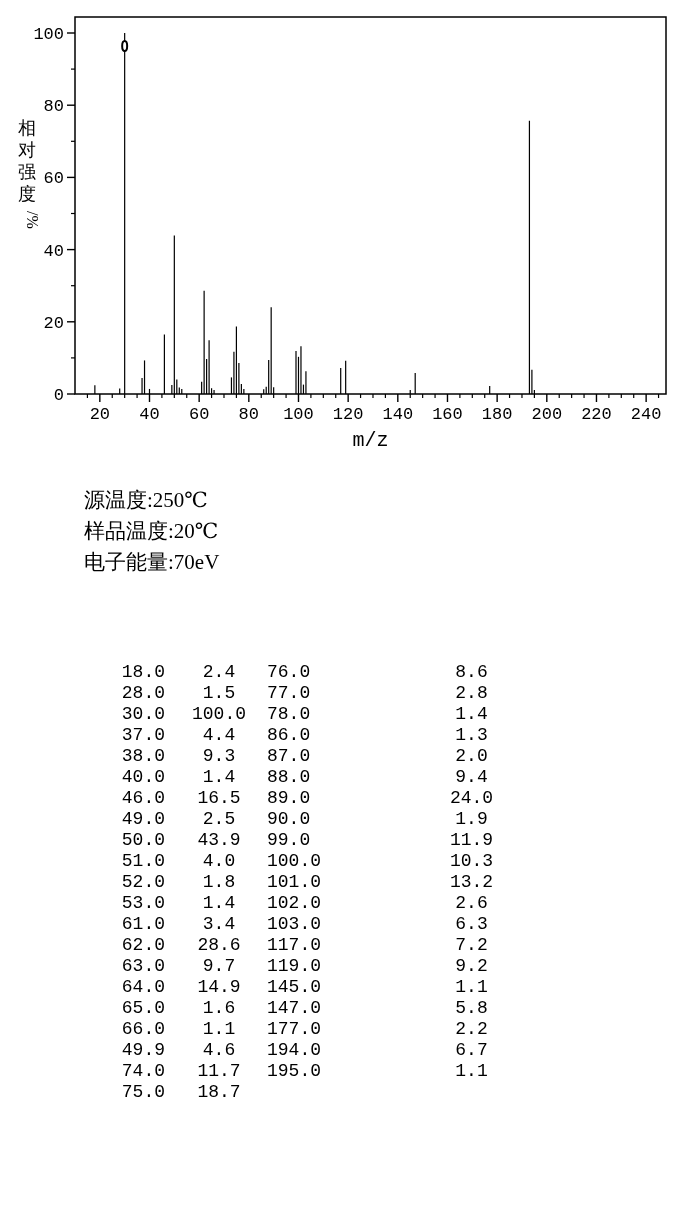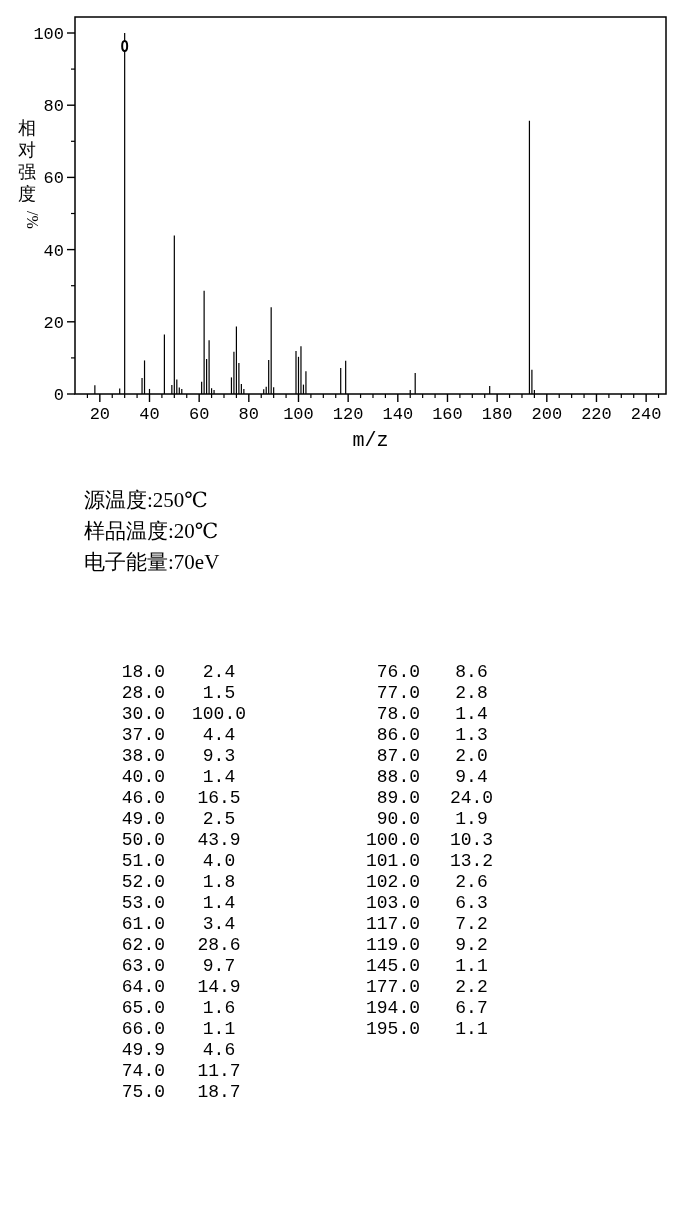--- a/index.html
+++ b/index.html
@@ -30,21 +30,21 @@
     font-family: "Liberation Mono", "DejaVu Sans Mono", monospace;
     font-size: 18px;
     color: #000000;
   }
   .col-group { position: absolute; top: 0; }
   .col-group.left-group  { left: 0; }
   .col-group.right-group { left: 267px; }
   .peak-row { display: flex; height: 21px; line-height: 21px; }
   .left-group  .cell-mz  { width: 145px; text-align: right; margin-left: 20px; }
   .left-group  .cell-val { width: 108px; text-align: center; }
-  .right-group .cell-mz  { width: 153px; text-align: right; }
+  .right-group .cell-mz  { width: 153px; text-align: left; }
   .right-group .cell-val { width: 103px; text-align: center; }
 </style>
 </head>
 <body>
 
 <div class="page">
 
   <svg id="chart-svg" width="687" height="455" viewBox="0 0 687 455">
       <rect x="75" y="17" width="591" height="377" fill="none" stroke="#000000" stroke-width="1.5"></rect>
       <line x1="87.41596638655463" y1="394" x2="87.41596638655463" y2="398" stroke="#000000" stroke-width="1.2"></line>
@@ -294,20 +294,24 @@
         </div>
         <div class="peak-row">
           <span class="cell-mz">89.0</span>
           <span class="cell-val">24.0</span>
         </div>
         <div class="peak-row">
           <span class="cell-mz">90.0</span>
           <span class="cell-val">1.9</span>
         </div>
         <div class="peak-row">
+          <span class="cell-mz">99.0</span>
+          <span class="cell-val">11.9</span>
+        </div>
+        <div class="peak-row">
           <span class="cell-mz">100.0</span>
           <span class="cell-val">10.3</span>
         </div>
         <div class="peak-row">
           <span class="cell-mz">101.0</span>
           <span class="cell-val">13.2</span>
         </div>
         <div class="peak-row">
           <span class="cell-mz">102.0</span>
           <span class="cell-val">2.6</span>
@@ -322,20 +326,24 @@
         </div>
         <div class="peak-row">
           <span class="cell-mz">119.0</span>
           <span class="cell-val">9.2</span>
         </div>
         <div class="peak-row">
           <span class="cell-mz">145.0</span>
           <span class="cell-val">1.1</span>
         </div>
         <div class="peak-row">
+          <span class="cell-mz">147.0</span>
+          <span class="cell-val">5.8</span>
+        </div>
+        <div class="peak-row">
           <span class="cell-mz">177.0</span>
           <span class="cell-val">2.2</span>
         </div>
         <div class="peak-row">
           <span class="cell-mz">194.0</span>
           <span class="cell-val">6.7</span>
         </div>
         <div class="peak-row">
           <span class="cell-mz">195.0</span>
           <span class="cell-val">1.1</span>

